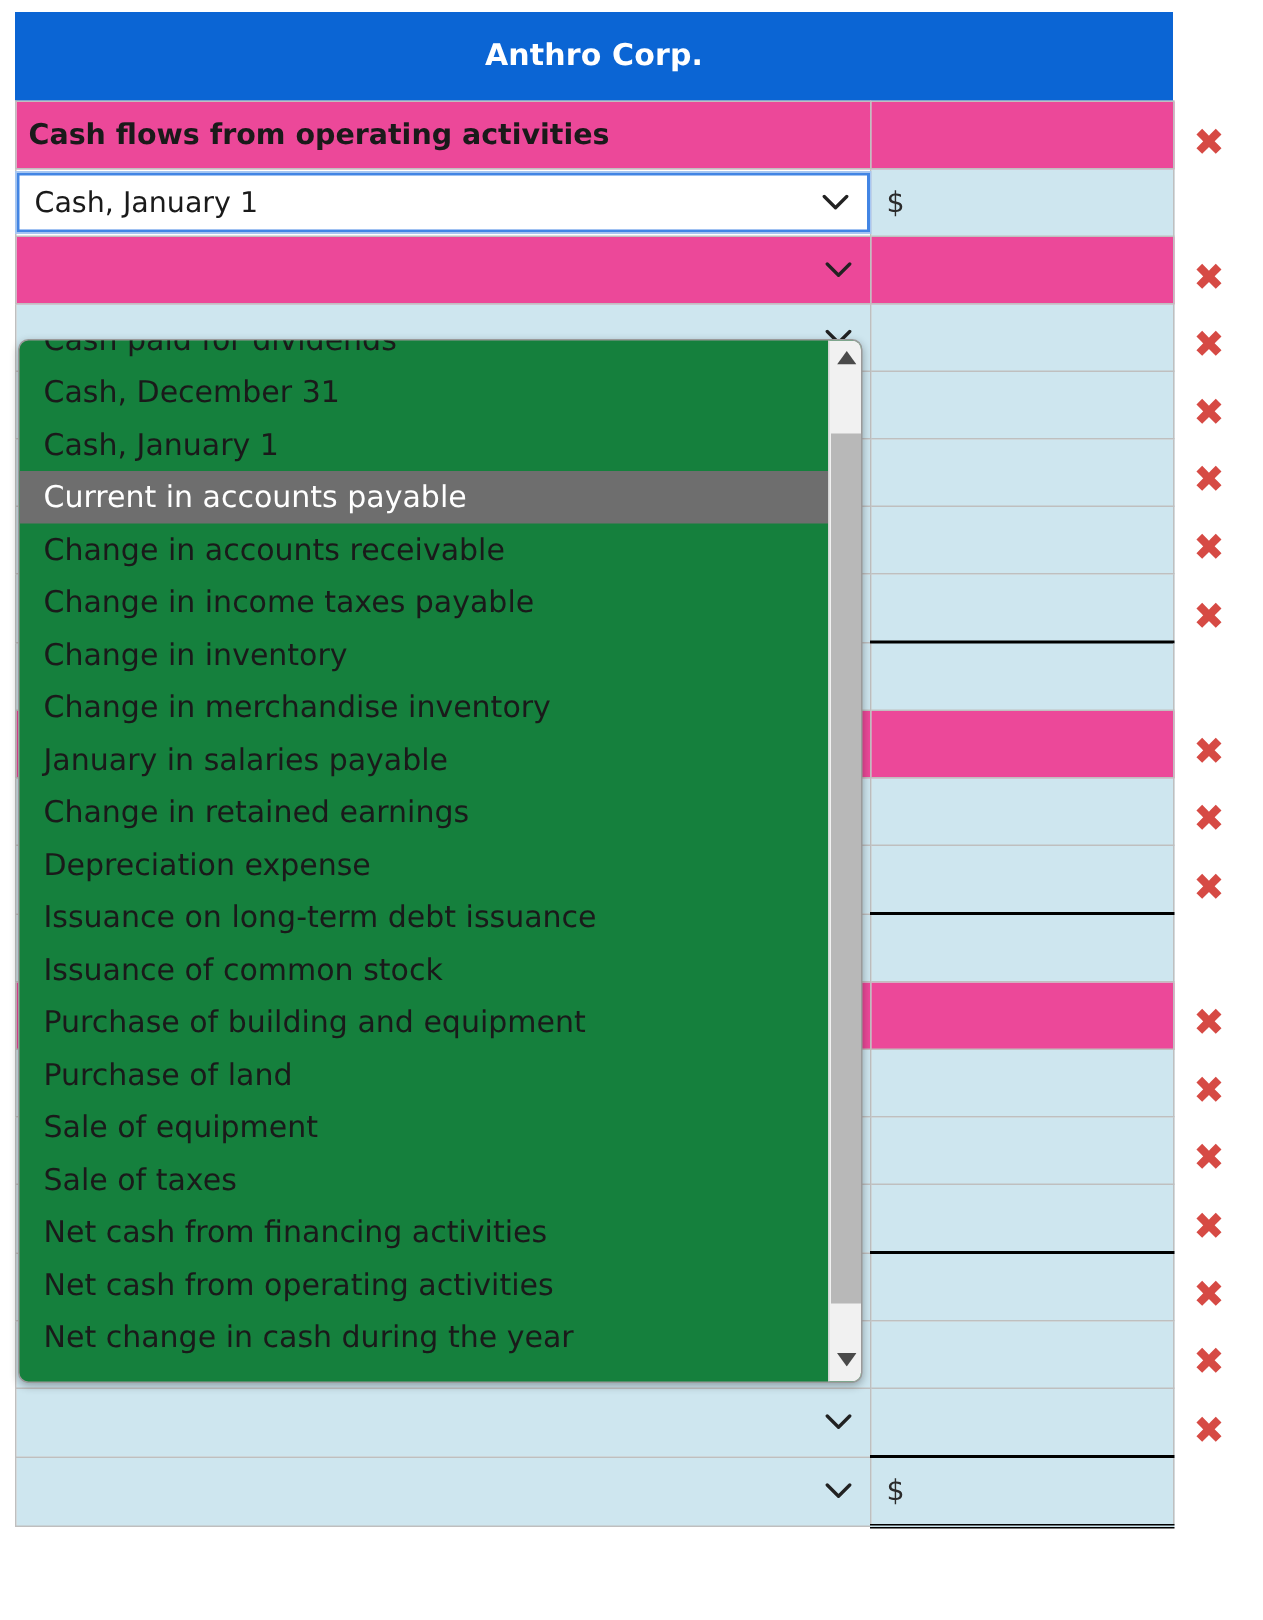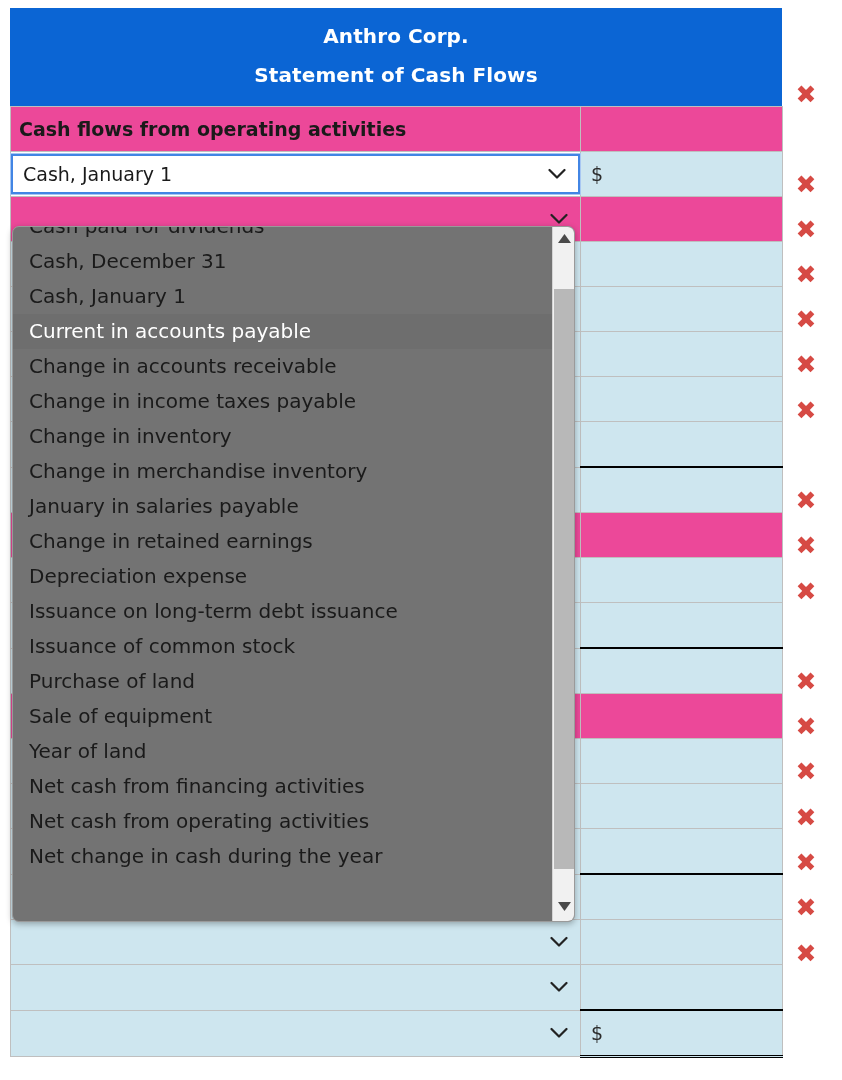--- a/index.html
+++ b/index.html
@@ -128,21 +128,21 @@
   }
   .sel-open .sel-text { line-height: 36px; }
 
   
   #dropdown {
     position: absolute;
     left: 12px;
     top: 226px;
     width: 563px;
     height: 696px;
-    background: #737373;
+    background: #15803d;
     border: 1px solid #9a9a9a;
     border-radius: 7px;
     box-shadow: 0 2px 6px rgba(0,0,0,0.30);
     overflow: hidden;
     z-index: 50;
     box-sizing: border-box;
   }
   #dd-list {
     position: absolute;
     left: 0;
@@ -214,21 +214,20 @@
     font-family: "DejaVu Sans", "Liberation Sans", sans-serif;
   }
 </style>
 </head>
 <body>
 
 <div id="worksheet">
 
   <div class="title-block">
     <div class="title-line">Anthro Corp.</div>
-    <div class="title-line">Statement of Cash Flows</div>
   </div>
 
   <table class="stmt">
     <tbody id="tbody">
         <tr>
           <td class="c-label cell-white">
             <div class="section-head">Cash flows from operating activities</div>
           </td>
           <td class="c-value cell-white"><span class="dollar"></span></td>
         </tr>
@@ -505,23 +504,24 @@
       <div class="dd-item sel">Current in accounts payable</div>
       <div class="dd-item">Change in accounts receivable</div>
       <div class="dd-item">Change in income taxes payable</div>
       <div class="dd-item">Change in inventory</div>
       <div class="dd-item">Change in merchandise inventory</div>
       <div class="dd-item">January in salaries payable</div>
       <div class="dd-item">Change in retained earnings</div>
       <div class="dd-item">Depreciation expense</div>
       <div class="dd-item">Issuance on long-term debt issuance</div>
       <div class="dd-item">Issuance of common stock</div>
+      <div class="dd-item">Purchase of building and equipment</div>
       <div class="dd-item">Purchase of land</div>
       <div class="dd-item">Sale of equipment</div>
-      <div class="dd-item">Year of land</div>
+      <div class="dd-item">Sale of taxes</div>
       <div class="dd-item">Net cash from financing activities</div>
       <div class="dd-item">Net cash from operating activities</div>
       <div class="dd-item">Net change in cash during the year</div>
     </div>
   <div id="dd-scroll">
     <div class="dd-arrow up">
       <svg width="13" height="9" viewBox="0 0 13 9">
           <polygon points="6.5,0 13,9 0,9" fill="#4a4a4a"></polygon>
         </svg>
     </div>

